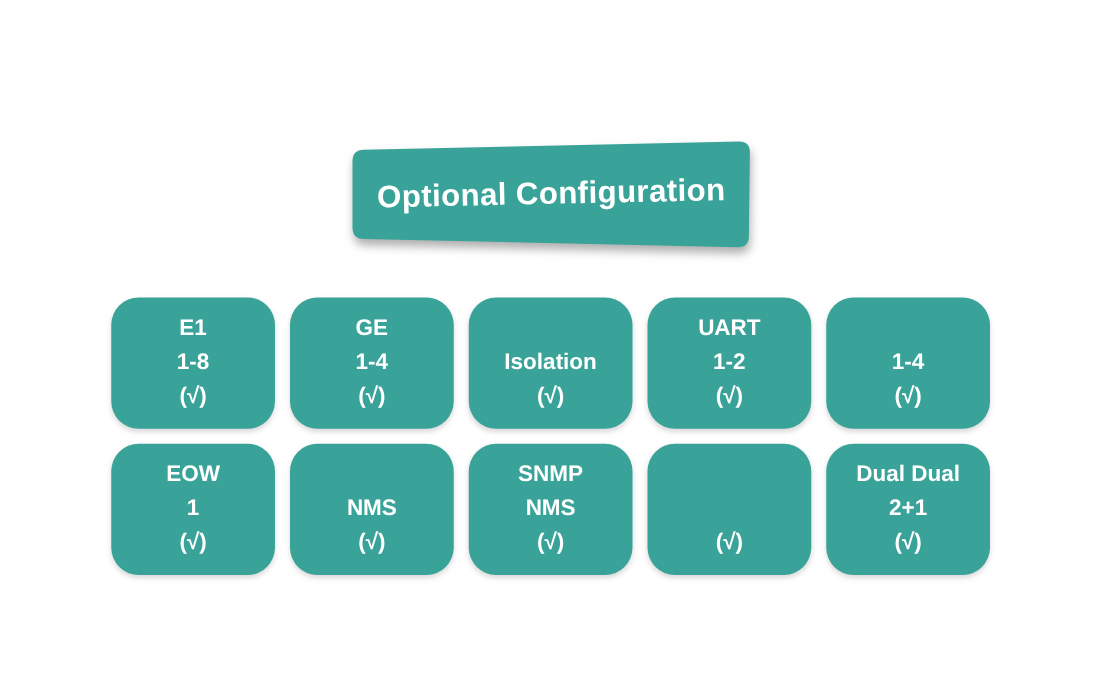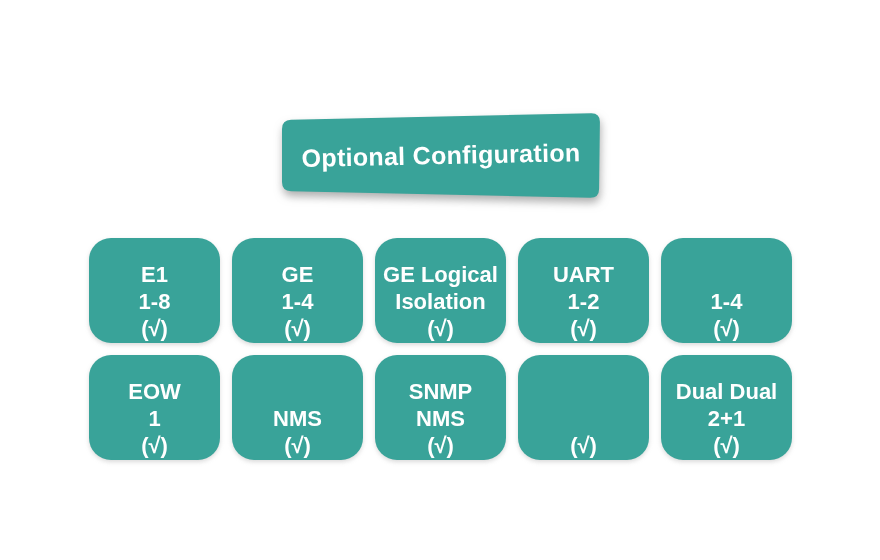--- a/index.html
+++ b/index.html
@@ -64,23 +64,23 @@
   .cell {
     background: var(--teal, #39A399);
     border-radius: 22px;
     color: #ffffff;
     display: flex;
     flex-direction: column;
     justify-content: flex-end;
     align-items: center;
     text-align: center;
     font-weight: bold;
-    font-size: 22px;
+    font-size: 18px;
     line-height: 27px;
-    padding-bottom: 1px;
+    padding-bottom: 13px;
     box-shadow: 0 2px 4px rgba(150, 150, 150, 0.35);
   }
   .cell span {
     white-space: nowrap;
   }
 </style>
 </head>
 <body>
 
 <div class="canvas">
@@ -107,21 +107,20 @@
         <span>E1</span>
         <span>1-8</span>
         <span>(√)</span>
       </div>
       <div class="cell">
         <span>GE</span>
         <span>1-4</span>
         <span>(√)</span>
       </div>
       <div class="cell">
-        <span>GE Logical</span>
         <span>Isolation</span>
         <span>(√)</span>
       </div>
       <div class="cell">
         <span>UART</span>
         <span>1-2</span>
         <span>(√)</span>
       </div>
       <div class="cell">
         <span>1-4</span>

